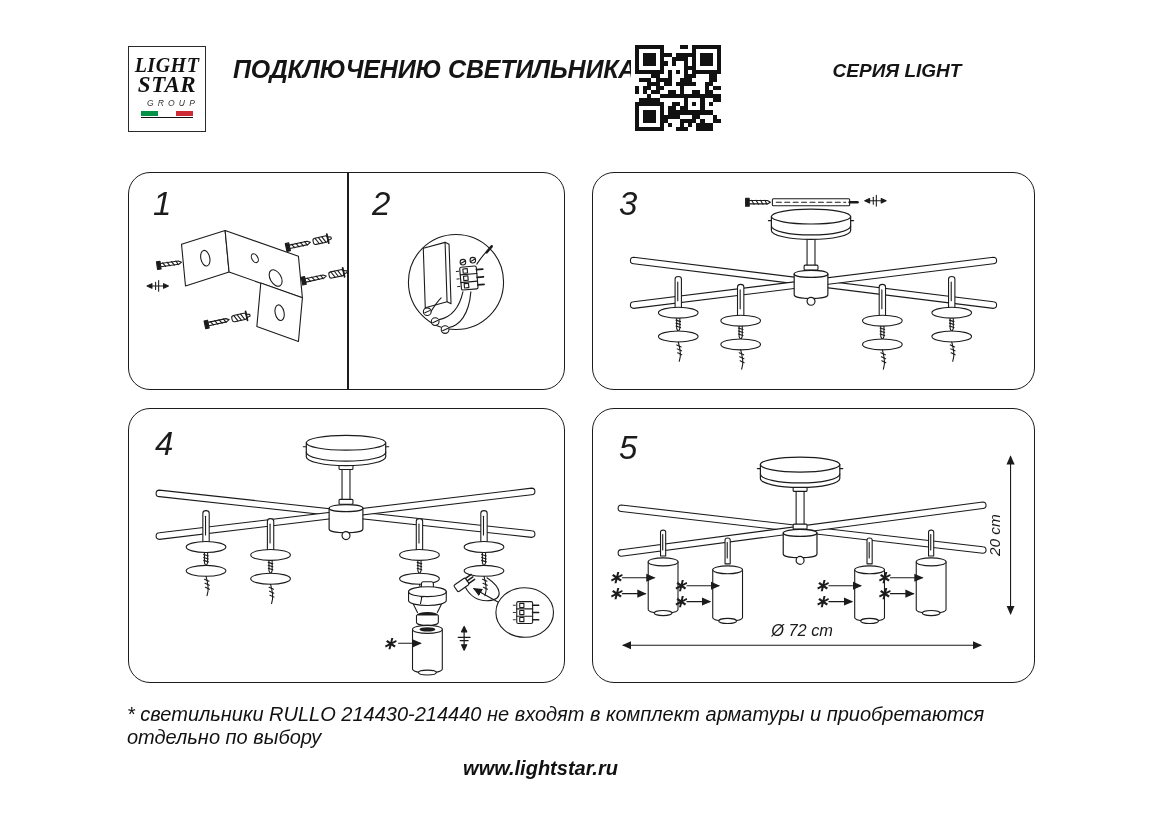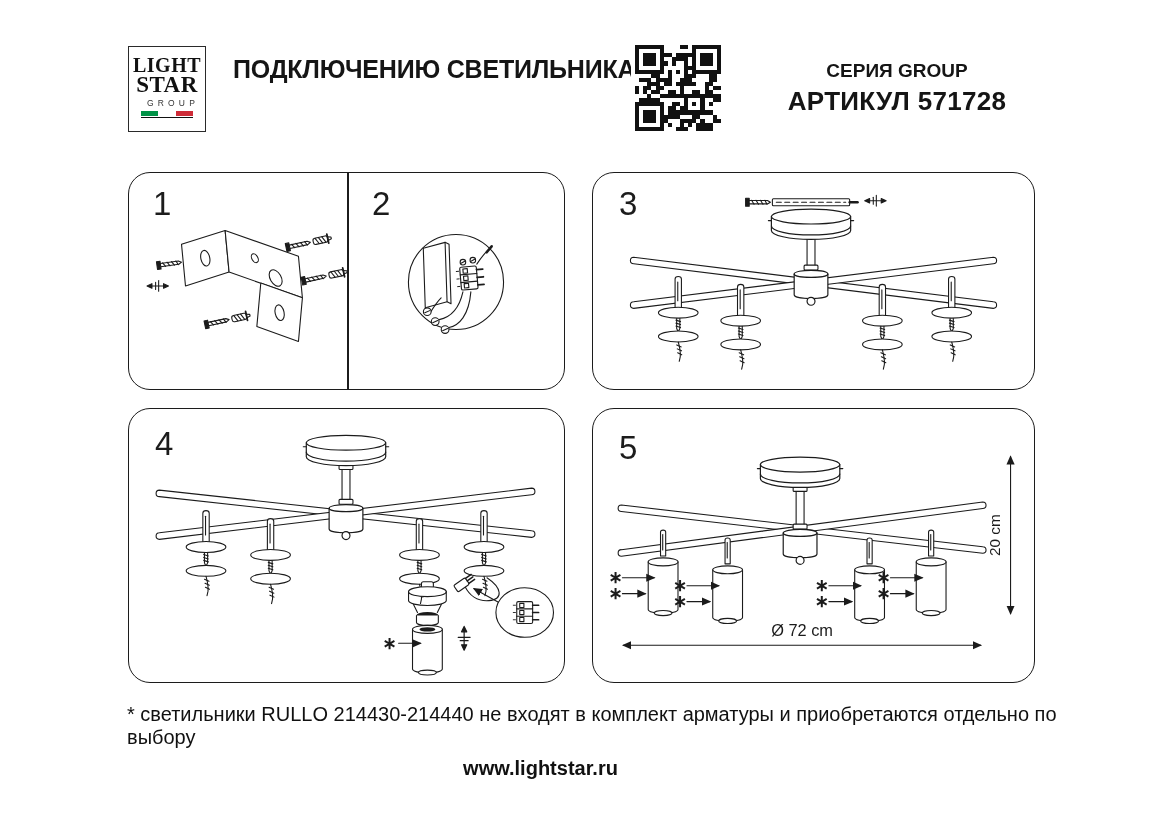--- a/index.html
+++ b/index.html
@@ -1,17 +1,17 @@
 <!DOCTYPE html>
 <html><head>
 <meta charset="utf-8">
 <style>
   html,body{margin:0;padding:0;background:#fff;}
   #sheet{position:relative;width:1073px;height:826px;background:#fff;overflow:hidden;
-         font-family:"Liberation Sans",sans-serif;color:#1b1b1b;}
+         font-family:"Liberation Sans",sans-serif;color:#1b1b1b;font-style:italic;}
   
   #logo{position:absolute;left:128px;top:46px;width:78px;height:86px;border:1.5px solid #2a2a2a;
         display:flex;flex-direction:column;align-items:center;box-sizing:border-box;}
   .logo-word{font-family:"Liberation Serif",serif;font-weight:bold;line-height:.92;letter-spacing:.5px;color:#111;}
   #logo-l1{font-size:20px;margin-top:9px;}
   #logo-l2{font-size:23px;}
   #logo-group{font-size:8.5px;letter-spacing:4.2px;margin-top:2px;margin-left:12px;color:#333;}
   #logo-flag{width:52px;height:5px;display:flex;margin-top:3px;border-bottom:1.6px solid #111;padding-bottom:1px;}
   .stripe{flex:1;height:5px;}
   #title{position:absolute;left:233px;top:54px;font-weight:bold;font-size:25px;line-height:30px;
@@ -375,22 +375,21 @@
             <rect x="12" y="20" width="1" height="1"></rect>
             <rect x="15" y="20" width="1" height="1"></rect>
             <rect x="16" y="20" width="1" height="1"></rect>
             <rect x="17" y="20" width="1" height="1"></rect>
             <rect x="18" y="20" width="1" height="1"></rect>
           </g>
       </svg>
     </div>
 
     <div id="series-block">
-      <div id="series-line">СЕРИЯ GROUP</div>
-      <div id="article-line">АРТИКУЛ 571728</div>
+      <div id="series-line">СЕРИЯ LIGHT</div>
     </div>
   </div>
 
   <div id="panel12" class="panel">
     <div id="divider12"></div>
 
     <svg class="draw" viewBox="0 0 437 218" stroke="#1b1b1b" stroke-width="1.1" fill="none" stroke-linecap="round" stroke-linejoin="round">
       <g>
         <path d="M52,72 L96,58 L100,100 L56,114 Z" fill="#fff"></path>
         <ellipse cx="76" cy="86" rx="4.5" ry="8" transform="rotate(-12 76 86)"></ellipse>

